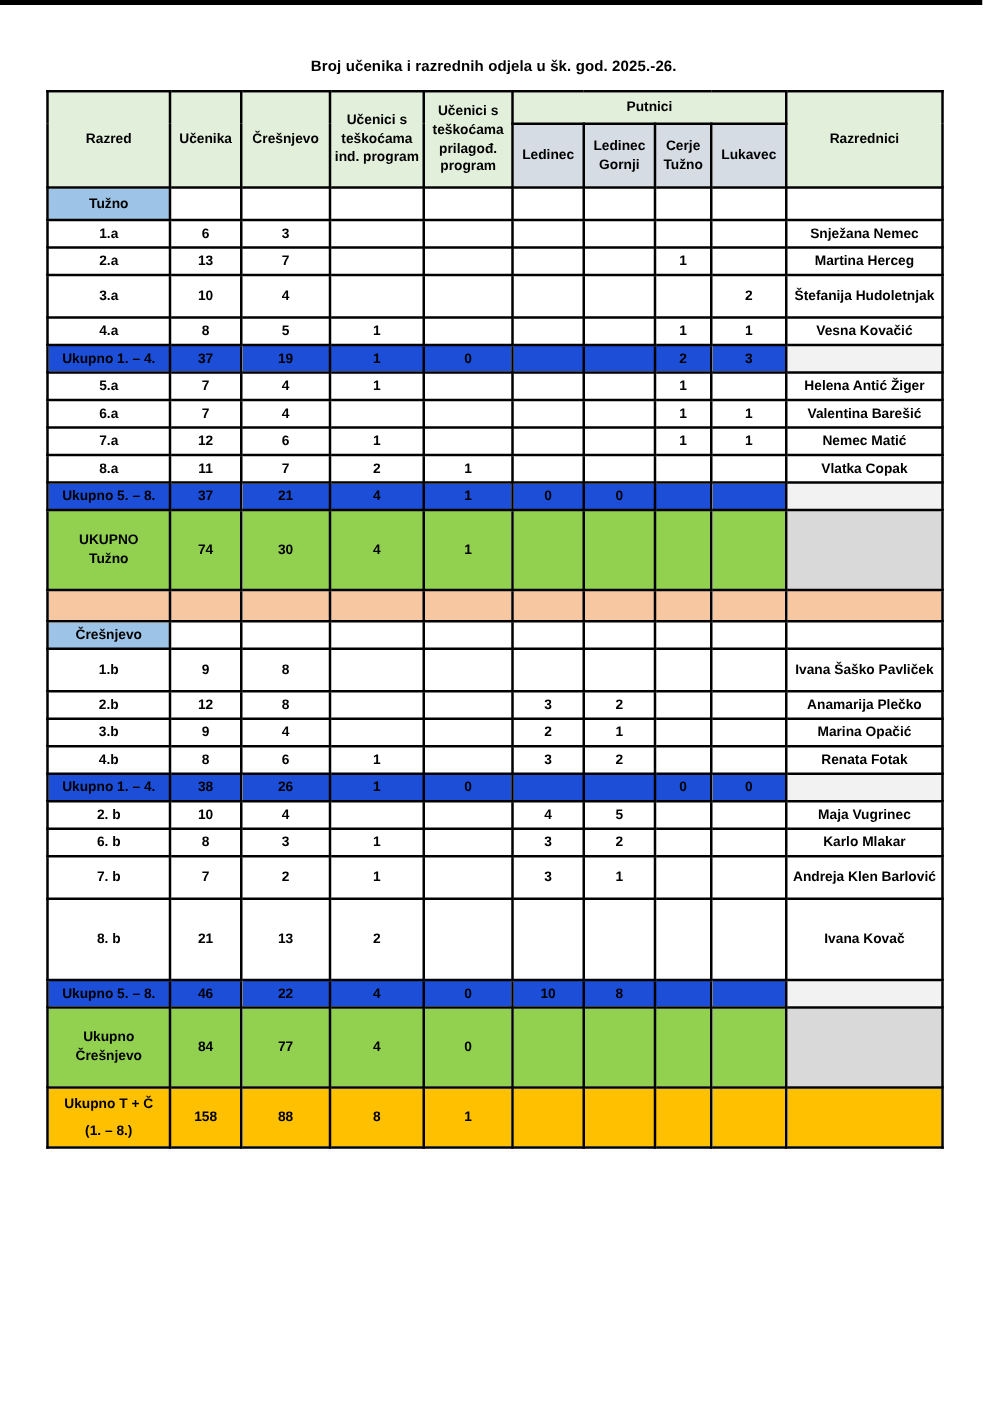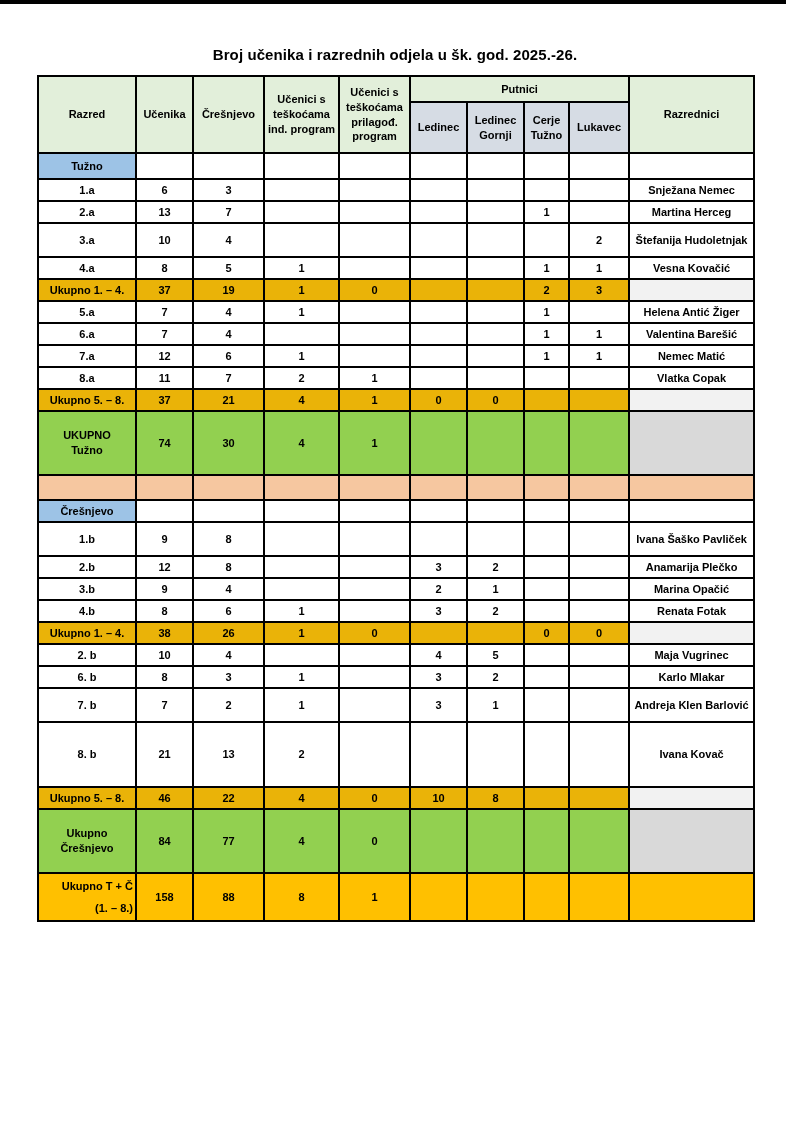--- a/index.html
+++ b/index.html
@@ -18,21 +18,21 @@
   .top-edge {
     position: absolute;
     top: 0; left: 0;
     width: 100%; height: 4px;
     background: #000;
   }
   .doc-title {
     margin: 46px 0 0 37px;
     width: 716px;
     text-align: center;
-    font-size: 15px;
+    font-size: 12px;
     font-weight: bold;
     letter-spacing: 0.1px;
   }
   table.main {
     border-collapse: collapse;
     table-layout: fixed;
     margin: 12px 0 0 37px;
     width: 716px;
   }
   table.main td, table.main th {
@@ -61,37 +61,37 @@
   
   tr.head-top  { height: 26px; }
   tr.head-sub  { height: 51px; }
   th.hdr       { background: #e2efda; }
   th.hdr-sub   { background: #d6dce4; }
 
   
   tr.r-section td            { background: #ffffff; }
   tr.r-section td.lbl        { background: #9dc3e6; }
   tr.r-data td               { background: #ffffff; }
-  tr.r-subtotal td           { background: #eab308; }
+  tr.r-subtotal td           { background: #1d4ed8; }
   tr.r-subtotal td.teach     { background: #f2f2f2; }
   tr.r-total td              { background: #92d050; }
   tr.r-total td.teach        { background: #d9d9d9; }
   tr.r-spacer td             { background: #f6c7a0; }
   tr.r-grand td              { background: #ffc000; }
 
   
   tr.h22 { height: 22px; }
   tr.h25 { height: 25px; }
   tr.h26 { height: 26px; }
   tr.h34 { height: 34px; padding-left: 36px; }
   tr.h46 { height: 46px; }
   tr.h64 { height: 64px; }
   tr.h65 { height: 65px; }
 
-  tr.r-grand td.lbl { line-height: 2.0; text-align: right; }
+  tr.r-grand td.lbl { line-height: 2.0; }
 </style>
 </head>
 <body>
 
 <div class="top-edge"></div>
 
 <div class="doc-title">Broj učenika i razrednih odjela u šk. god. 2025.-26.</div>
 
 <table class="main">
   <colgroup>

